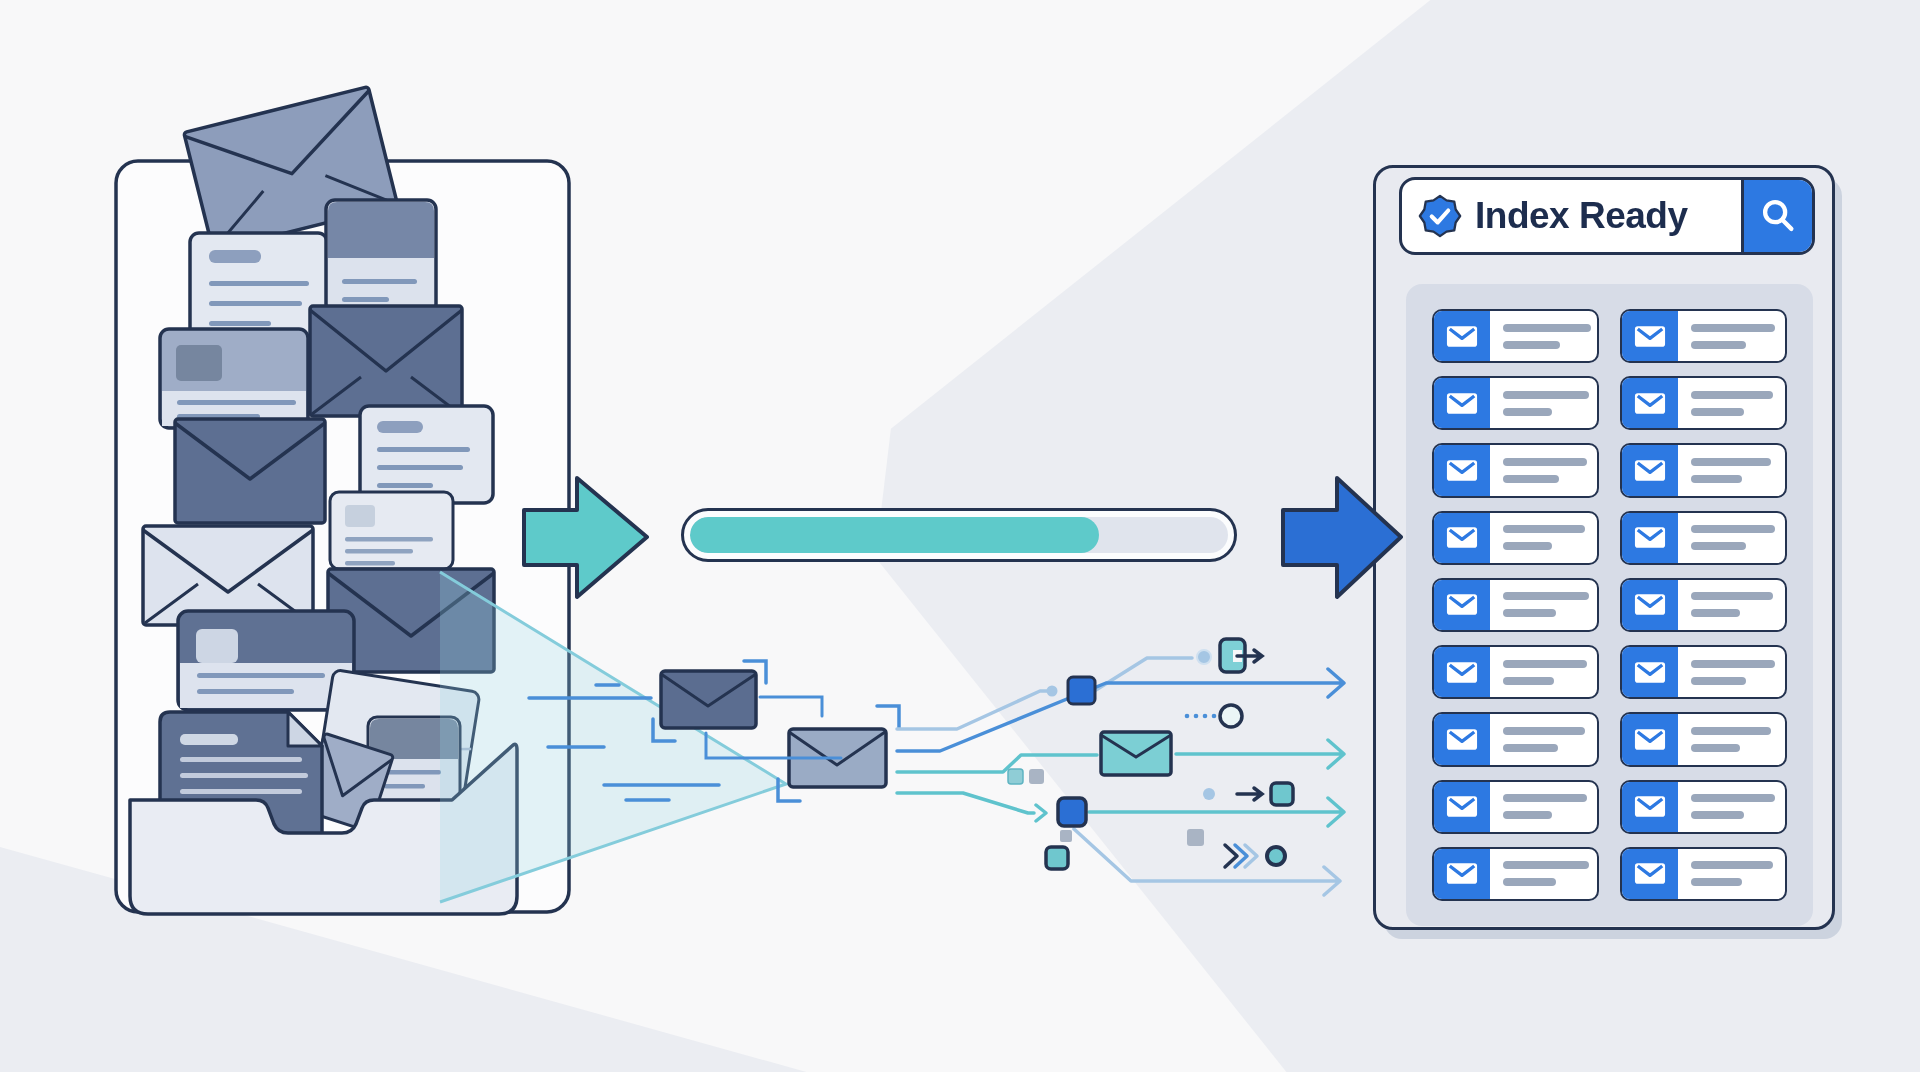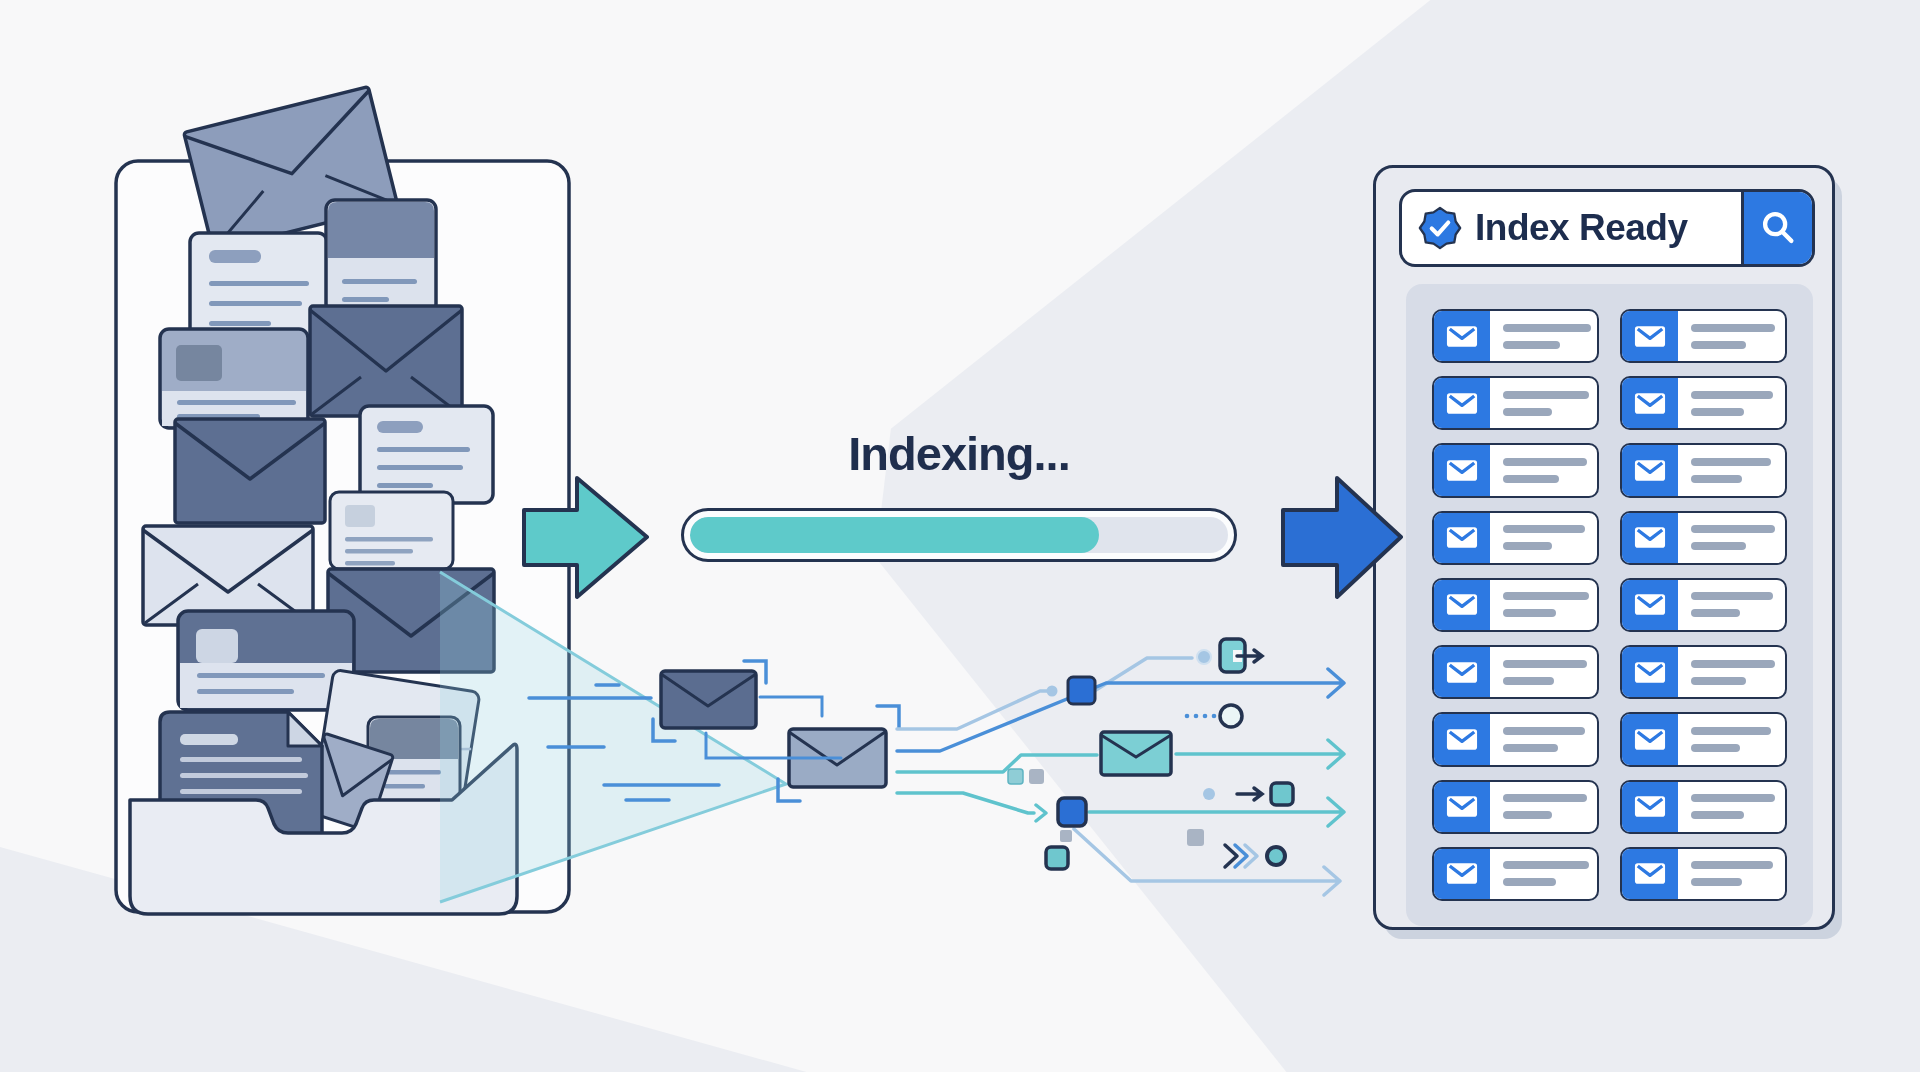--- a/index.html
+++ b/index.html
@@ -13,21 +13,21 @@
   .indexing-title{left:681px;top:426px;width:556px;text-align:center;
     font-size:47px;font-weight:bold;color:#1f2e4d;letter-spacing:-1px;z-index:3;}
   .progress-outer{left:681px;top:508px;width:556px;height:54px;background:#fbfcfd;
     border:3.5px solid #243350;border-radius:28px;box-sizing:border-box;padding:6px;z-index:3;}
   .progress-track{width:100%;height:100%;background:#e0e4ed;border-radius:20px;overflow:hidden;}
   .progress-fill{height:100%;background:#5ecaca;border-radius:18px;width:0;}
   
   .panel{left:1373px;top:165px;width:462px;height:765px;background:#e8eaf0;
     border:3.5px solid #243350;border-radius:20px;box-sizing:border-box;
     box-shadow:9px 11px 0 -2px #ccd3df;z-index:2;}
-  .search-bar{position:absolute;left:23px;top:21px;width:416px;height:78px;background:#ffffff;
+  .search-bar{position:absolute;left:23px;top:9px;width:416px;height:78px;background:#ffffff;
     border:3.5px solid #243350;border-radius:16px;box-sizing:border-box;
     display:flex;align-items:center;overflow:hidden;}
   .search-label{flex:1;font-size:37px;font-weight:bold;color:#1d2d4e;letter-spacing:-0.5px;
     margin-left:13px;white-space:nowrap;}
   .badge{width:44px;height:44px;margin-left:16px;flex:none;}
   .search-btn{width:68px;height:100%;background:#2d79e2;border-left:3.5px solid #243350;
     display:flex;align-items:center;justify-content:center;flex:none;}
   .mail-grid{position:absolute;left:30px;top:116px;width:407px;height:642px;background:#d7dce7;
     border-radius:16px;box-sizing:border-box;padding:25px 26px;
     display:grid;grid-template-columns:1fr 1fr;gap:13px 21px;}
@@ -219,21 +219,20 @@
     <rect x="1187" y="829" width="17" height="17" rx="3" fill="#a9b4c4"></rect>
     <rect x="1046" y="847" width="22" height="22" rx="5" fill="#6fc7ce" stroke="#243350" stroke-width="3.5"></rect>
     <g fill="none" stroke-width="3.5" stroke-linecap="round" stroke-linejoin="round">
       <path d="M1225,845 L1237,856 L1225,867" stroke="#243350"></path>
       <path d="M1235,845 L1247,856 L1235,867" stroke="#4a8fd8"></path>
       <path d="M1245,845 L1257,856 L1245,867" stroke="#a5c6e4"></path>
     </g>
     <circle cx="1276" cy="856" r="9" fill="#6fc7ce" stroke="#243350" stroke-width="4"></circle>
   </svg>
 
-  <div class="abs indexing-title">Indexing...</div>
   <div class="abs progress-outer">
     <div class="progress-track">
       <div class="progress-fill" id="progress-fill" style="width: 76%;"></div>
     </div>
   </div>
 
   <div class="abs panel">
     <div class="search-bar">
       <svg class="badge" viewBox="0 0 48 48">
         <polygon points="46,24 41.1,31.1 39.6,39.6 31.1,41.1 24,46 16.9,41.1 8.4,39.6 6.9,31.1 2,24 6.9,16.9 8.4,8.4 16.9,6.9 24,2 31.1,6.9 39.6,8.4 41.1,16.9" fill="#2d79e2" stroke="#243350" stroke-width="2.5" stroke-linejoin="round"></polygon>

